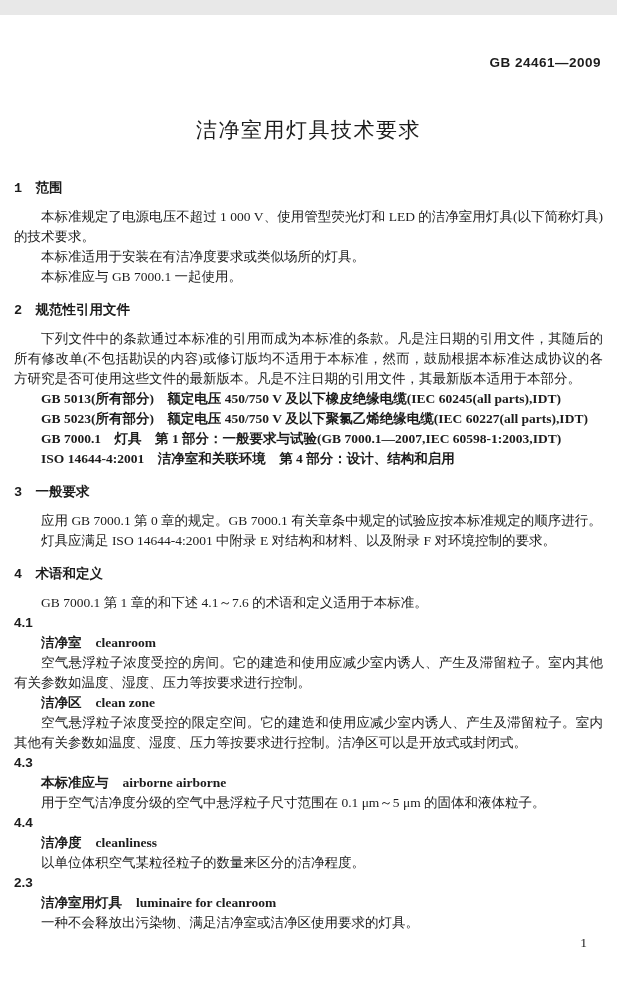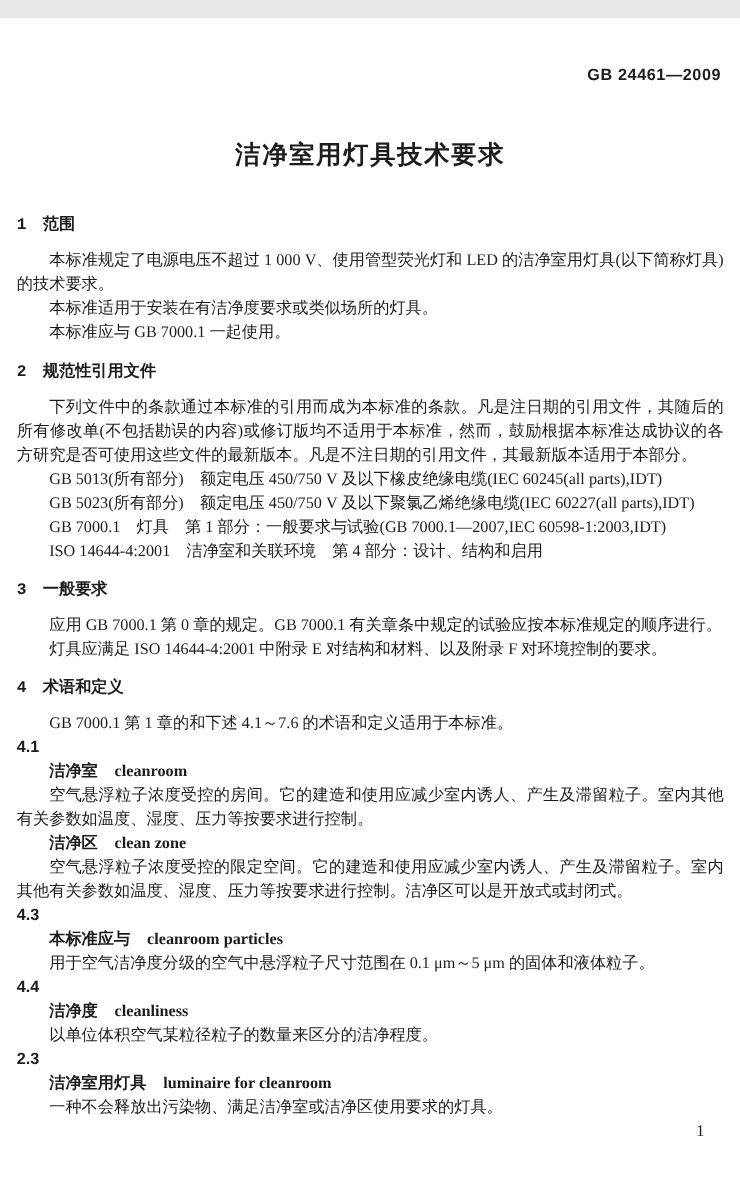--- a/index.html
+++ b/index.html
@@ -21,21 +21,21 @@
     font-family:"Liberation Sans","DejaVu Sans",sans-serif;
     font-weight:bold;
     font-size:13.5px;
     letter-spacing:0.5px;
     padding-right:2px;
   }
   .doc-title{
     margin:44px 0 0 0;
     text-align:center;
     font-family:"Liberation Sans","DejaVu Sans",sans-serif;
-    font-weight:bold;
+    font-weight:normal;
     font-size:21px;
     line-height:26px;
     letter-spacing:1.5px;
   }
   h2.sec{
     font-family:Liberation Mono, monospace;
     font-weight:bold;
     font-size:13.5px;
     line-height:20px;
     margin:14px 0 8px 0;
@@ -44,20 +44,21 @@
   h2.sec .sec-num{margin-right:1em;}
   p.body{
     margin:0;
     text-indent:2em;
     text-align:justify;
   }
   .ref-line{
     margin:0;
     padding-left:2em;
     white-space:nowrap;
+    font-weight:bold;
   }
   .term{margin:0;}
   .term-num{
     font-family:Liberation Sans, sans-serif;
     font-weight:bold;
     line-height:20px;
   }
   .term-line{
     padding-left:2em;
     font-weight:bold;
@@ -111,21 +112,21 @@
   <div class="term">
     <div class="term-line">
       <span class="term-zh">洁净区</span><span class="term-en">clean zone</span>
     </div>
     <p class="body">空气悬浮粒子浓度受控的限定空间。它的建造和使用应减少室内诱人、产生及滞留粒子。室内其他有关参数如温度、湿度、压力等按要求进行控制。洁净区可以是开放式或封闭式。</p>
   </div>
 
   <div class="term">
     <div class="term-num">4.3</div>
     <div class="term-line">
-      <span class="term-zh">本标准应与</span><span class="term-en">cleanroom particles</span>
+      <span class="term-zh">本标准应与</span><span class="term-en">airborne airborne</span>
     </div>
     <p class="body">用于空气洁净度分级的空气中悬浮粒子尺寸范围在 0.1 μm～5 μm 的固体和液体粒子。</p>
   </div>
 
   <div class="term">
     <div class="term-num">4.4</div>
     <div class="term-line">
       <span class="term-zh">洁净度</span><span class="term-en">cleanliness</span>
     </div>
     <p class="body">以单位体积空气某粒径粒子的数量来区分的洁净程度。</p>

